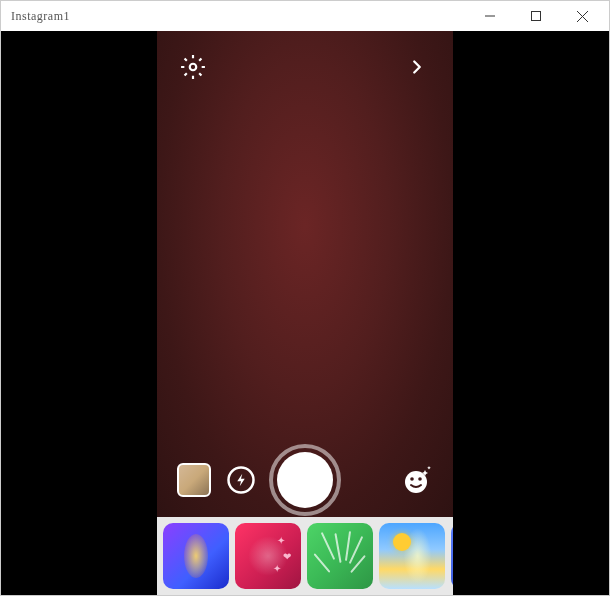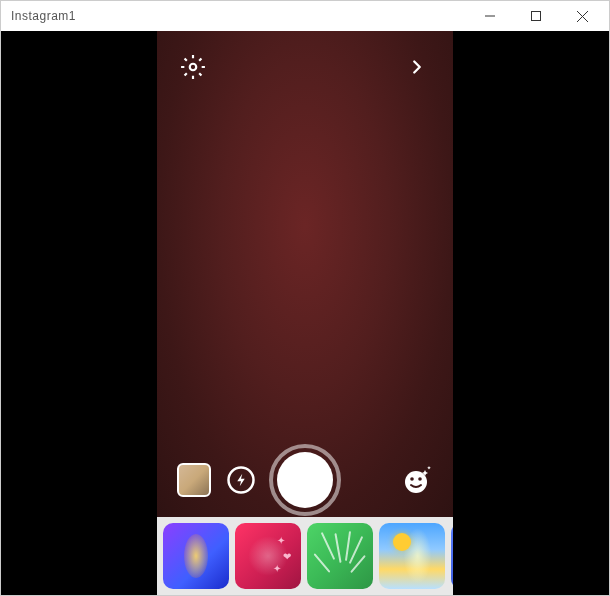--- a/index.html
+++ b/index.html
@@ -20,21 +20,21 @@
     }
     .titlebar {
       height: 30px;
       display: flex;
       align-items: center;
       padding: 0 4px 0 10px;
       background: #fff;
       font-size: 12px;
       color: #555;
     }
-    .titlebar-title { flex: 1; font-family: Liberation Sans, sans-serif; letter-spacing: 0.5px; }
+    .titlebar-title { flex: 1; font-family: Liberation Serif, serif; letter-spacing: 0.5px; }
     .win-btn {
       width: 46px;
       height: 30px;
       display: flex;
       align-items: center;
       justify-content: center;
       font-size: 11px;
       color: #333;
       cursor: default;
     }

